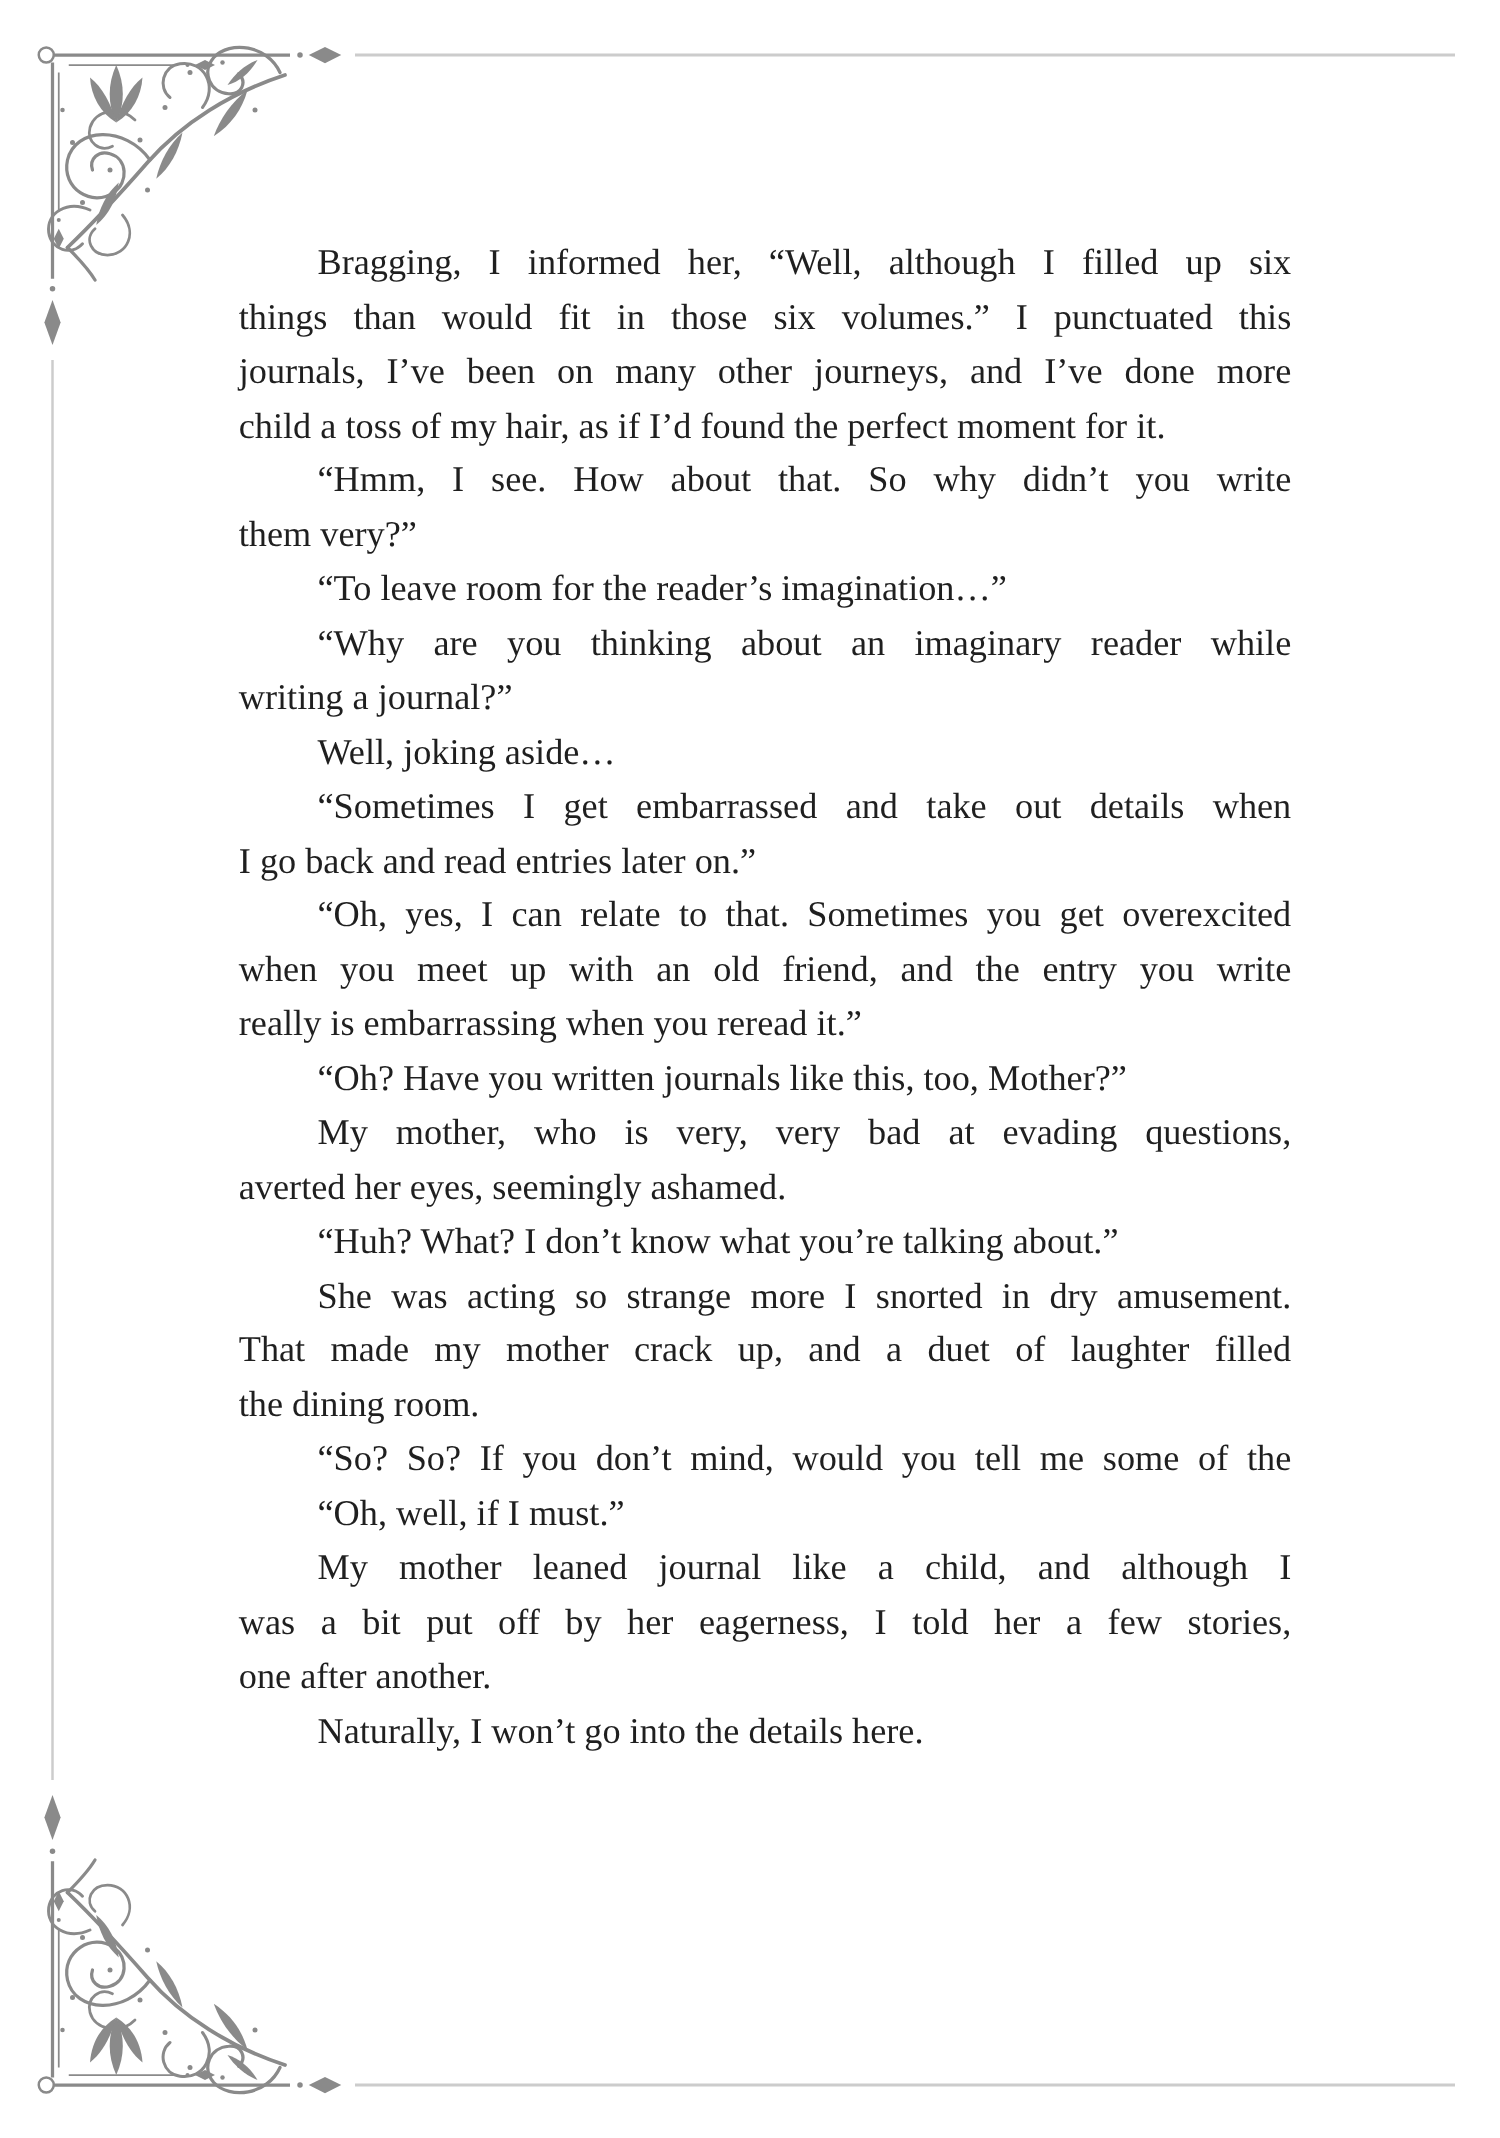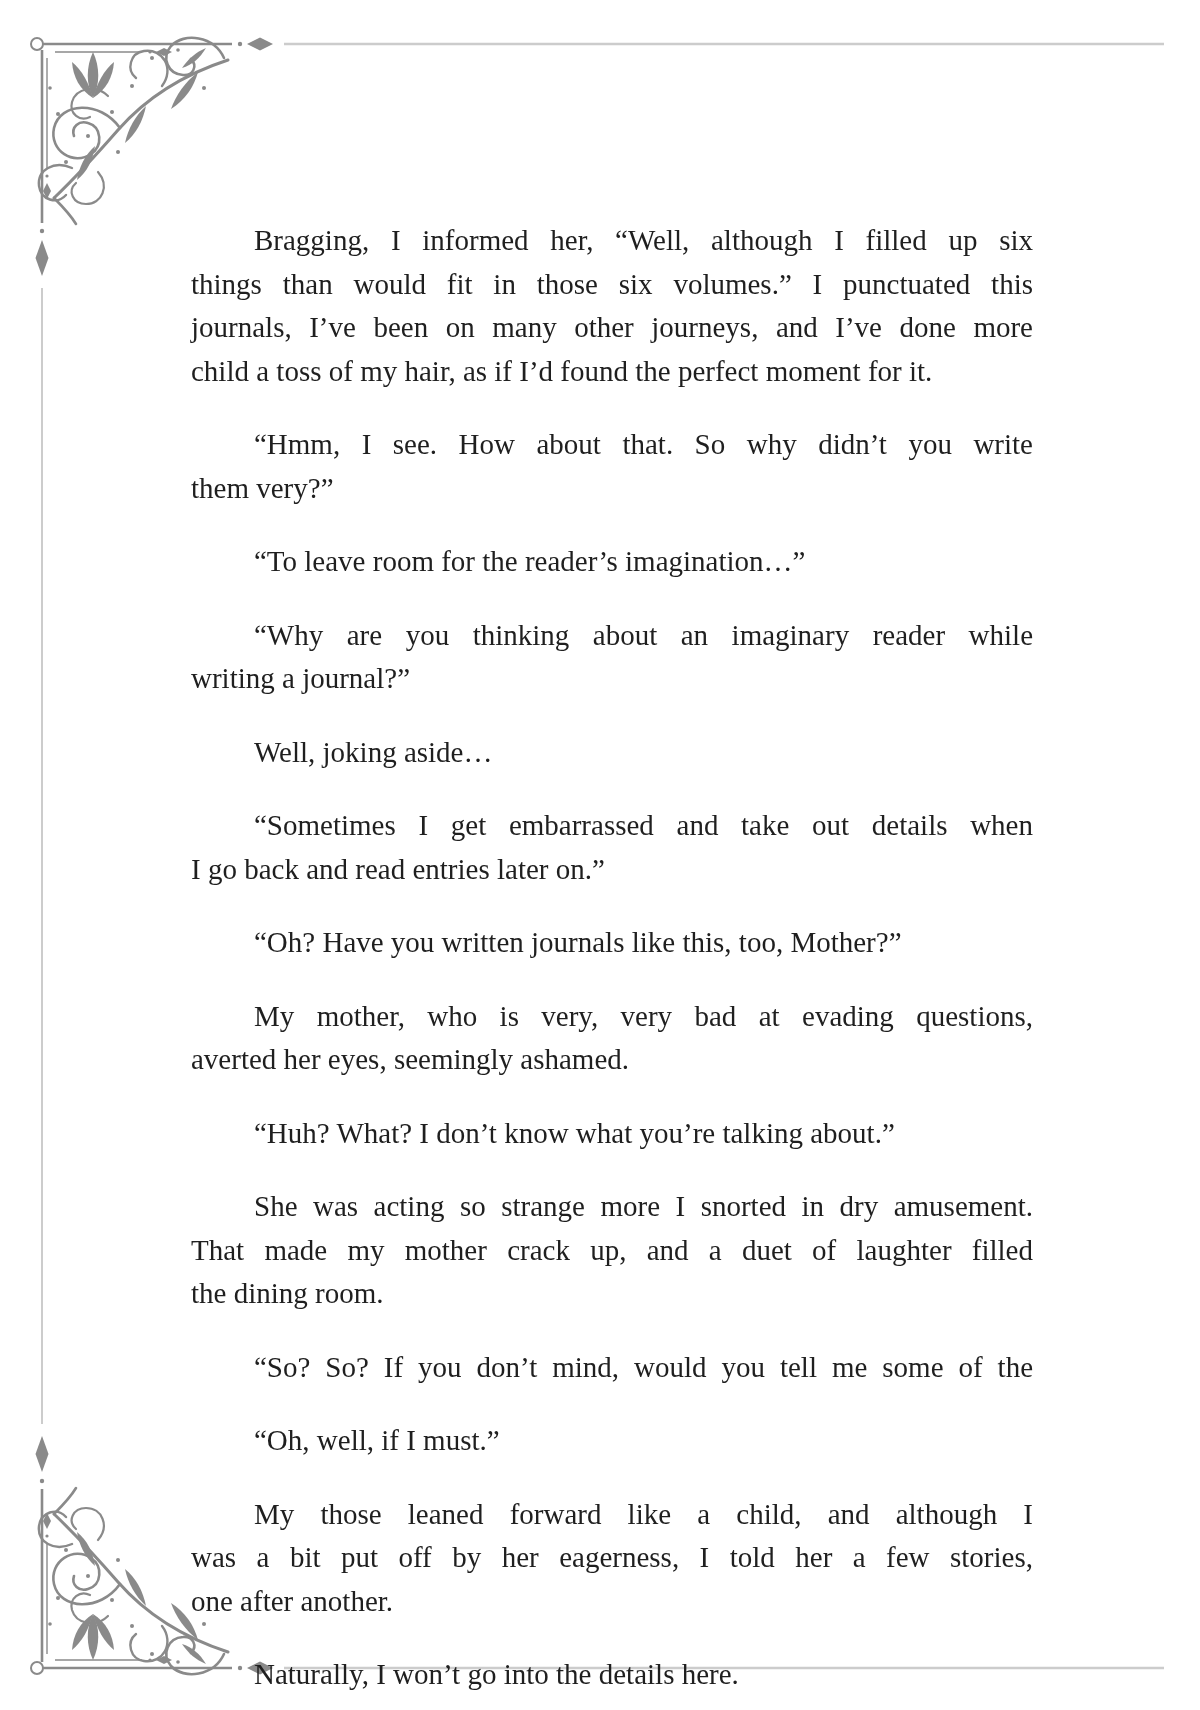--- a/index.html
+++ b/index.html
@@ -26,21 +26,21 @@
     position:absolute;
     left:191px;top:189px;
     width:842px;
     color:var(--text);
     font-size:29px;
     line-height:43.5px;
   }
   .paragraph{margin:0;}
   .tline{white-space:normal;text-align:left;}
   .tline.just{text-align:justify;text-align-last:justify;}
-  .tline.first{padding-left:63px;margin-top:30px;}
+  .tline.first{padding-left:63px;}
 </style>
 </head>
 <body>
 
 <svg id="frame" width="1200" height="1710" viewBox="0 0 1200 1710">
   <defs>
     <g id="corner">
 
       <circle cx="37" cy="44" r="6" class="dk" stroke-width="2" fill="#ffffff"></circle>
       <path d="M43 44 H232" class="dk" stroke-width="2.6"></path>
@@ -113,20 +113,25 @@
       <div class="tline">writing a journal?”</div>
     </div>
     <div class="paragraph">
       <div class="tline first">Well, joking aside…</div>
     </div>
     <div class="paragraph">
       <div class="tline first just">“Sometimes I get embarrassed and take out details when</div>
       <div class="tline">I go back and read entries later on.”</div>
     </div>
     <div class="paragraph">
+      <div class="tline first just">“Oh, yes, I can relate to that. Sometimes you get overexcited</div>
+      <div class="tline just">when you meet up with an old friend, and the entry you write</div>
+      <div class="tline">really is embarrassing when you reread it.”</div>
+    </div>
+    <div class="paragraph">
       <div class="tline first">“Oh? Have you written journals like this, too, Mother?”</div>
     </div>
     <div class="paragraph">
       <div class="tline first just">My mother, who is very, very bad at evading questions,</div>
       <div class="tline">averted her eyes, seemingly ashamed.</div>
     </div>
     <div class="paragraph">
       <div class="tline first">“Huh? What? I don’t know what you’re talking about.”</div>
     </div>
     <div class="paragraph">
@@ -134,20 +139,20 @@
       <div class="tline just">That made my mother crack up, and a duet of laughter filled</div>
       <div class="tline">the dining room.</div>
     </div>
     <div class="paragraph">
       <div class="tline first just">“So? So? If you don’t mind, would you tell me some of the</div>
     </div>
     <div class="paragraph">
       <div class="tline first">“Oh, well, if I must.”</div>
     </div>
     <div class="paragraph">
-      <div class="tline first just">My those leaned forward like a child, and although I</div>
+      <div class="tline first just">My mother leaned journal like a child, and although I</div>
       <div class="tline just">was a bit put off by her eagerness, I told her a few stories,</div>
       <div class="tline">one after another.</div>
     </div>
     <div class="paragraph">
       <div class="tline first">Naturally, I won’t go into the details here.</div>
     </div>
   </div>
 
 </body></html>

